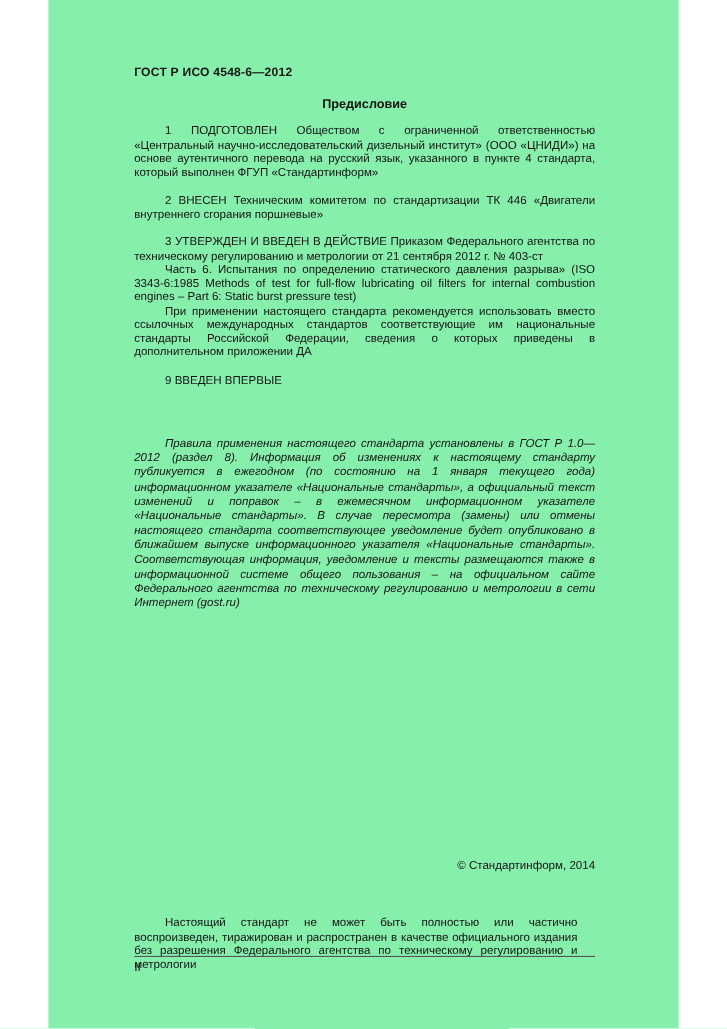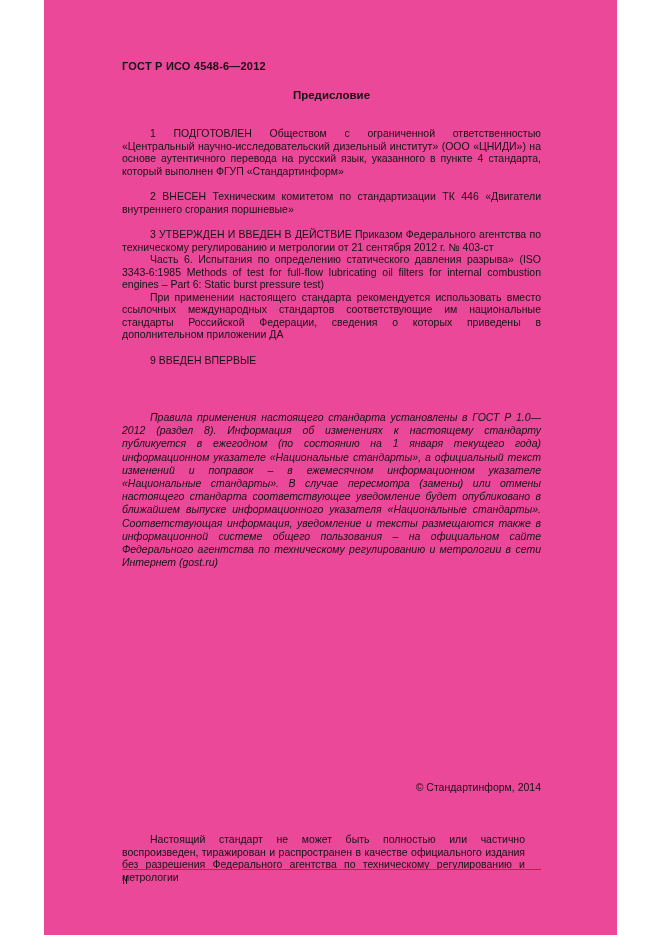--- a/index.html
+++ b/index.html
@@ -4,21 +4,21 @@
   <style>
     html, body {
       margin: 0;
       padding: 0;
       background: #ffffff;
     }
     .page {
       position: relative;
       width: 573px;
       height: 935px;
-      background: #ec4899;
+      background: #86efac;
       color: #141414;
       font-family: "Liberation Sans", "DejaVu Sans", sans-serif;
       font-size: 10.5px;
       line-height: 12.5px;
       overflow: hidden;
       margin: 0 auto;
     }
     .content {
       position: absolute;
       left: 78px;
@@ -38,21 +38,21 @@
     }
     p.para {
       margin: 0;
       text-align: justify;
       text-indent: 28px;
     }
     p.gap {
       margin-top: 13px;
     }
     p.first {
-      margin-top: 26px;
+      margin-top: 12px;
     }
     .note {
       margin: 0;
       margin-top: 45px;
       font-style: italic;
       text-align: justify;
       text-indent: 28px;
       line-height: 13.2px;
     }
     .copyright {

